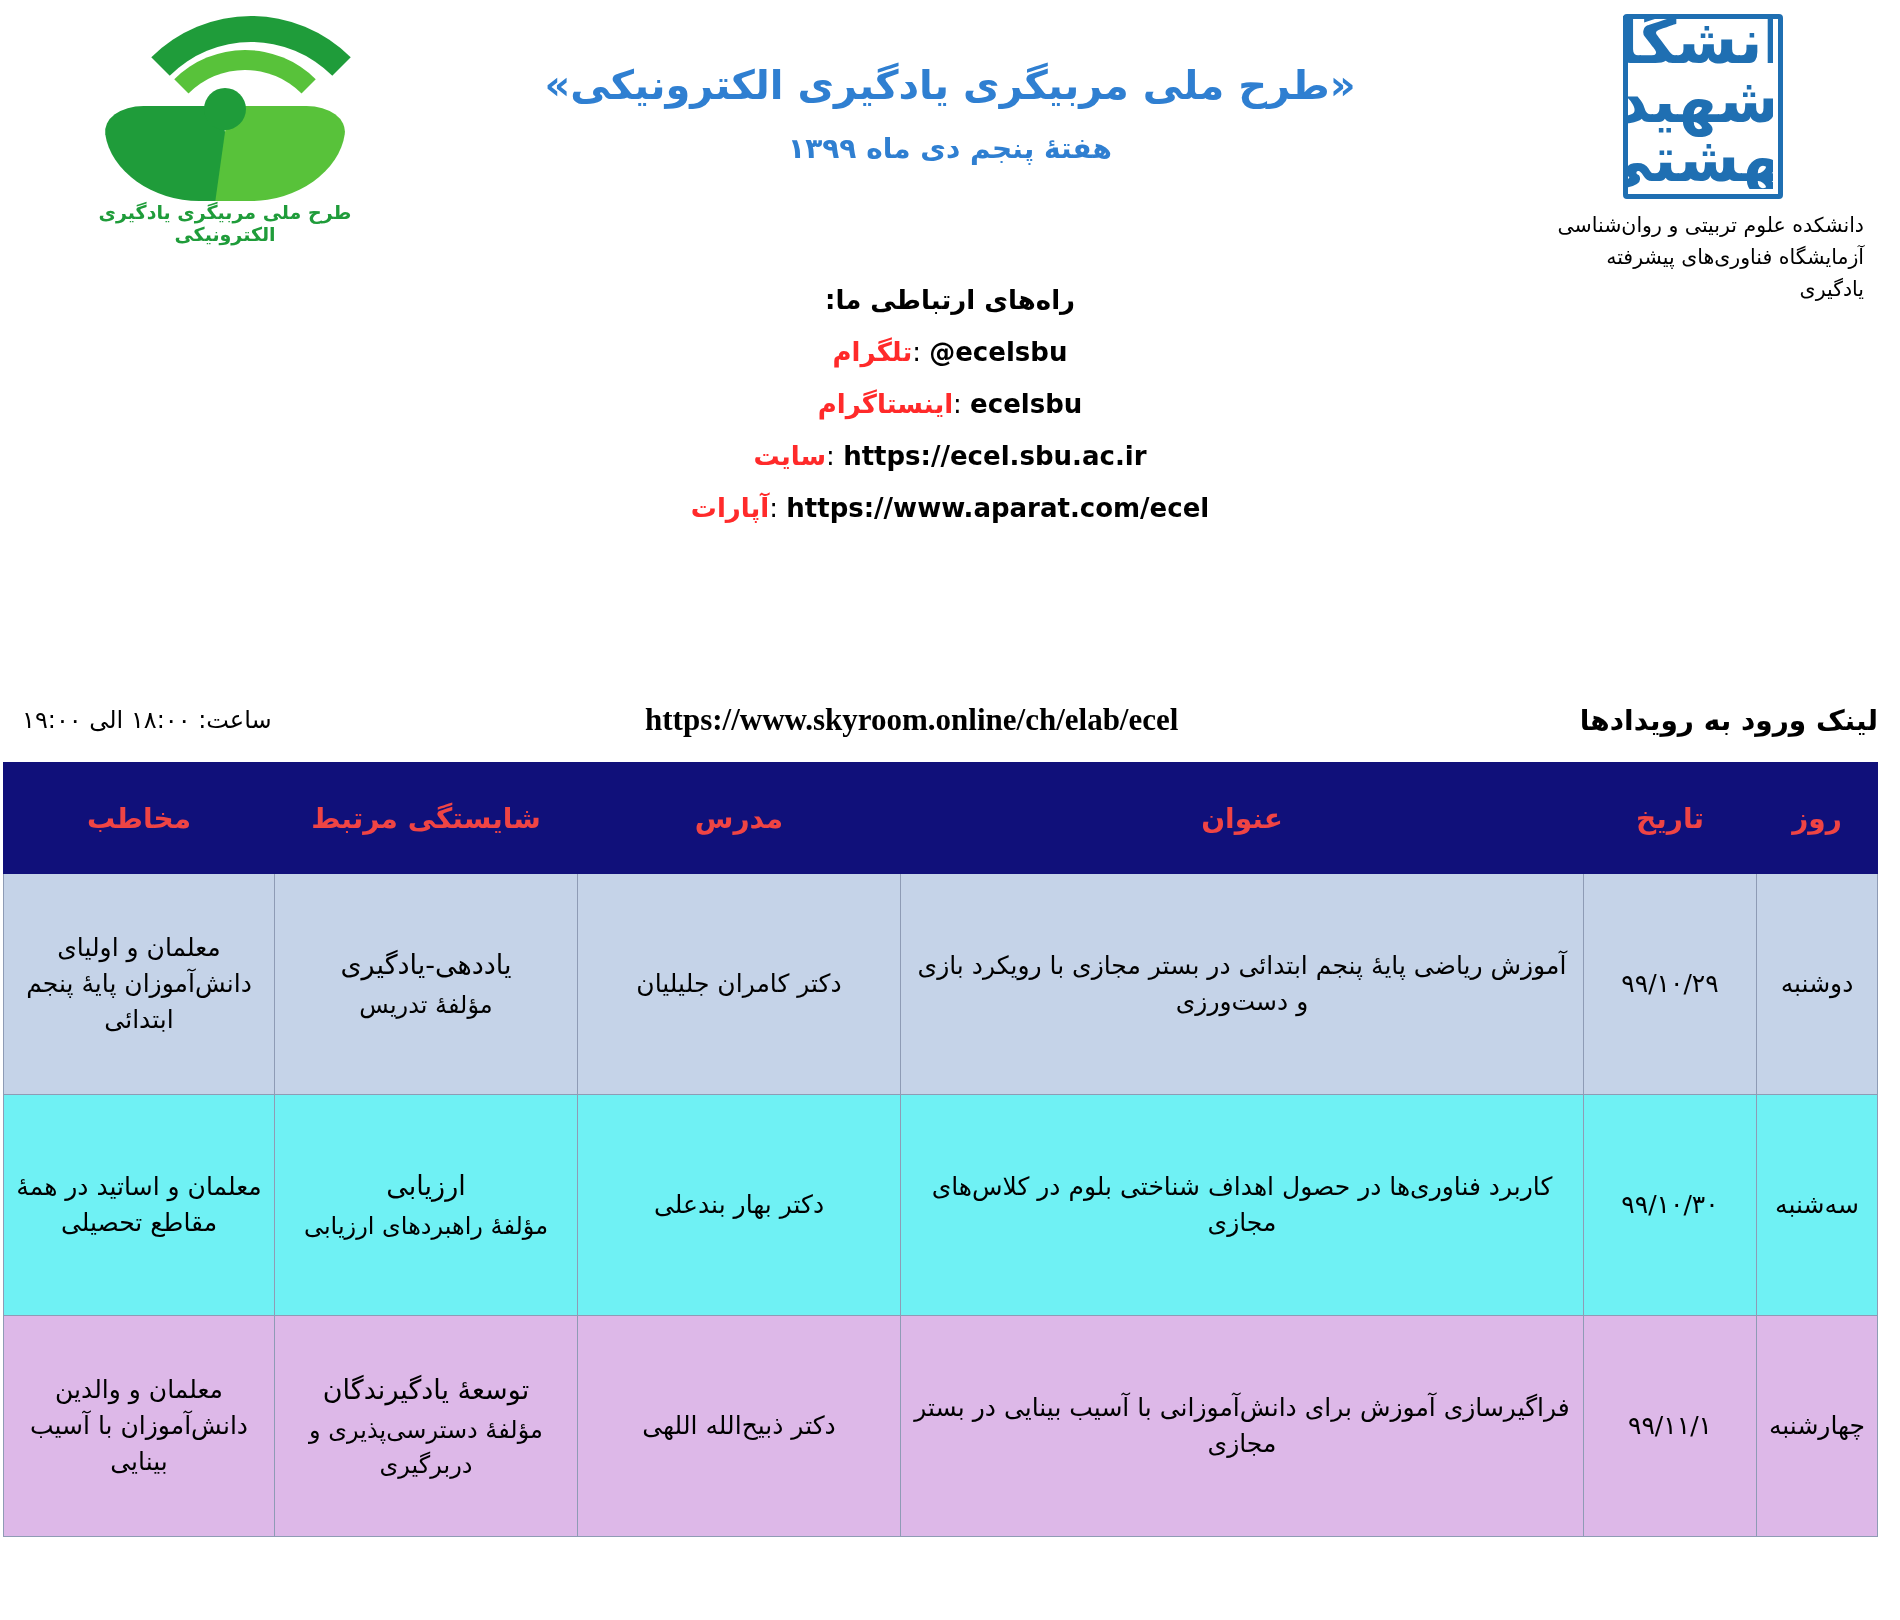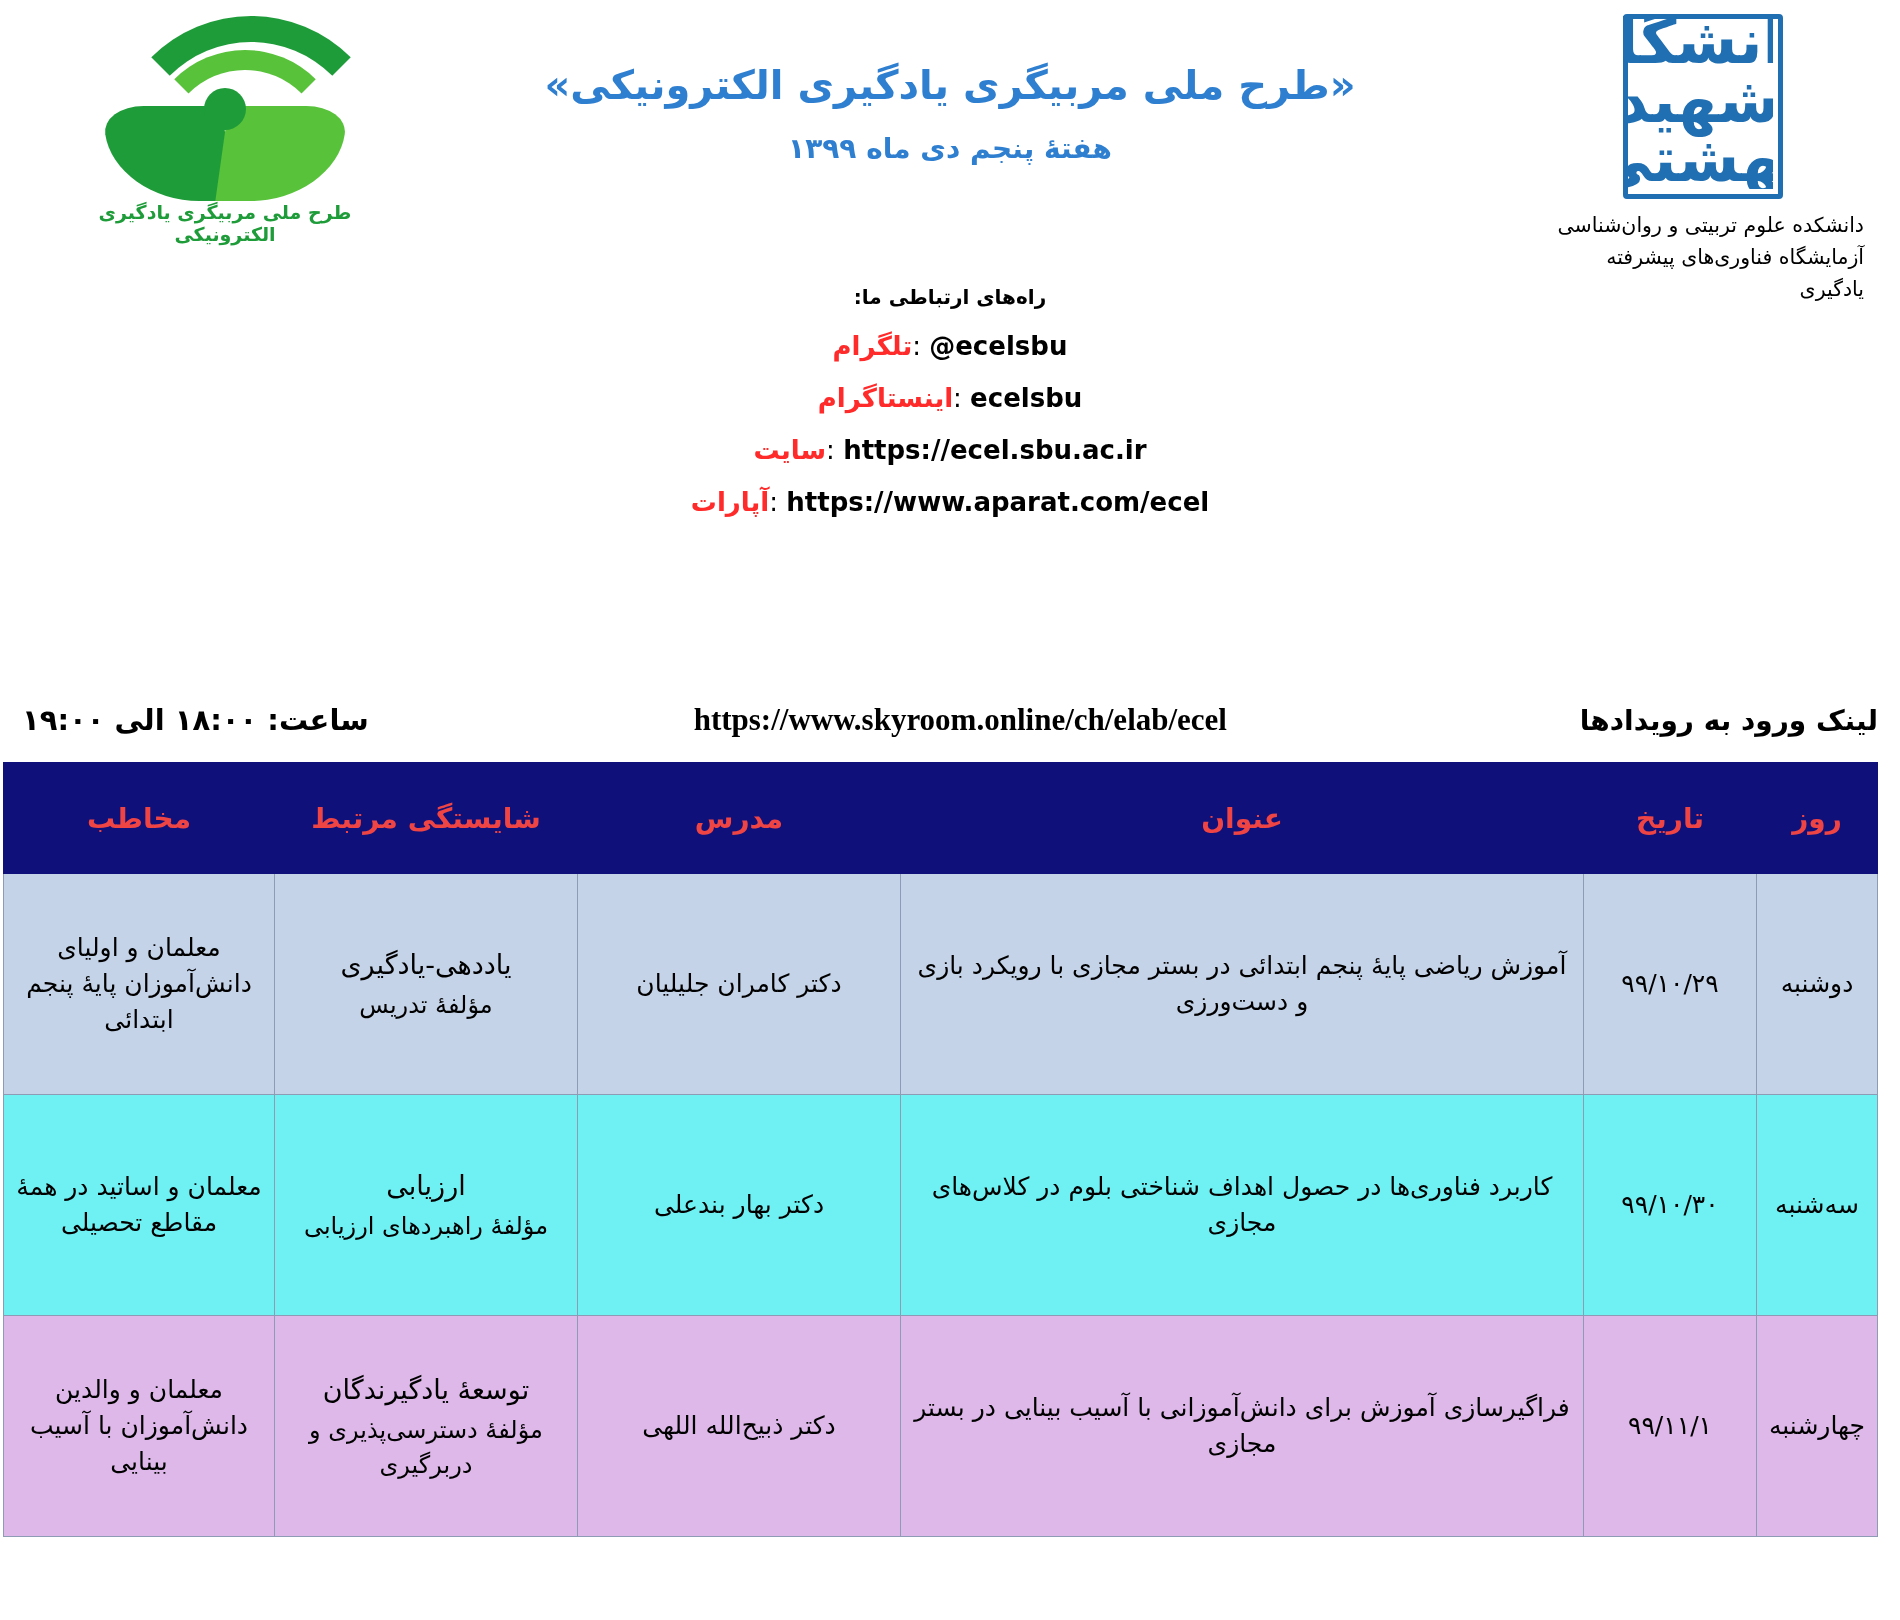--- a/index.html
+++ b/index.html
@@ -166,21 +166,21 @@
 
   
   .contact {
     position: absolute;
     top: 285px;
     left: 0;
     right: 0;
     text-align: center;
   }
   .contact-heading {
-    font-size: 20px;
+    font-size: 26px;
     font-weight: bold;
     color: #000;
     margin-bottom: 22px;
   }
   .contact-row {
     font-size: 26px;
     margin-bottom: 22px;
     direction: rtl;
   }
   .contact-label {
@@ -214,22 +214,22 @@
     white-space: nowrap;
   }
   .entry-link {
     font-size: 31px;
     font-weight: bold;
     font-family: "Liberation Serif", "DejaVu Serif", serif;
     direction: ltr;
     margin-right: 28px;
   }
   .time-label {
-    font-size: 29px;
-    font-weight: bold;
+    font-size: 24px;
+    font-weight: normal;
     white-space: nowrap;
     direction: rtl;
   }
 
   
   .schedule-wrap {
     position: absolute;
     top: 762px;
     right: 22px;
     left: 22px;

